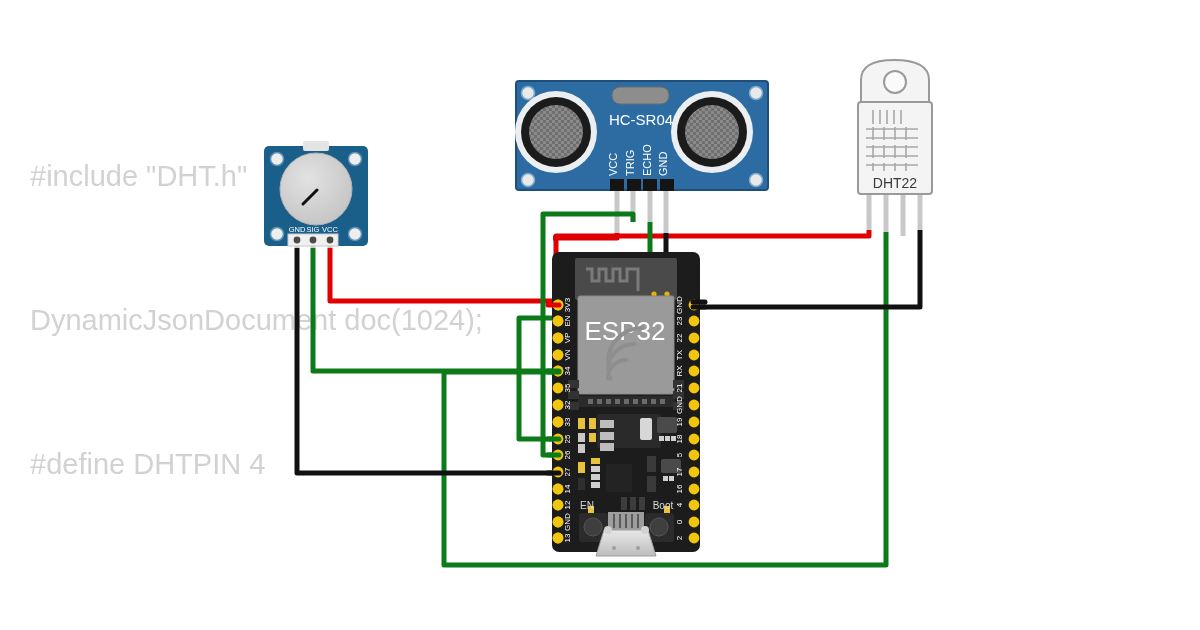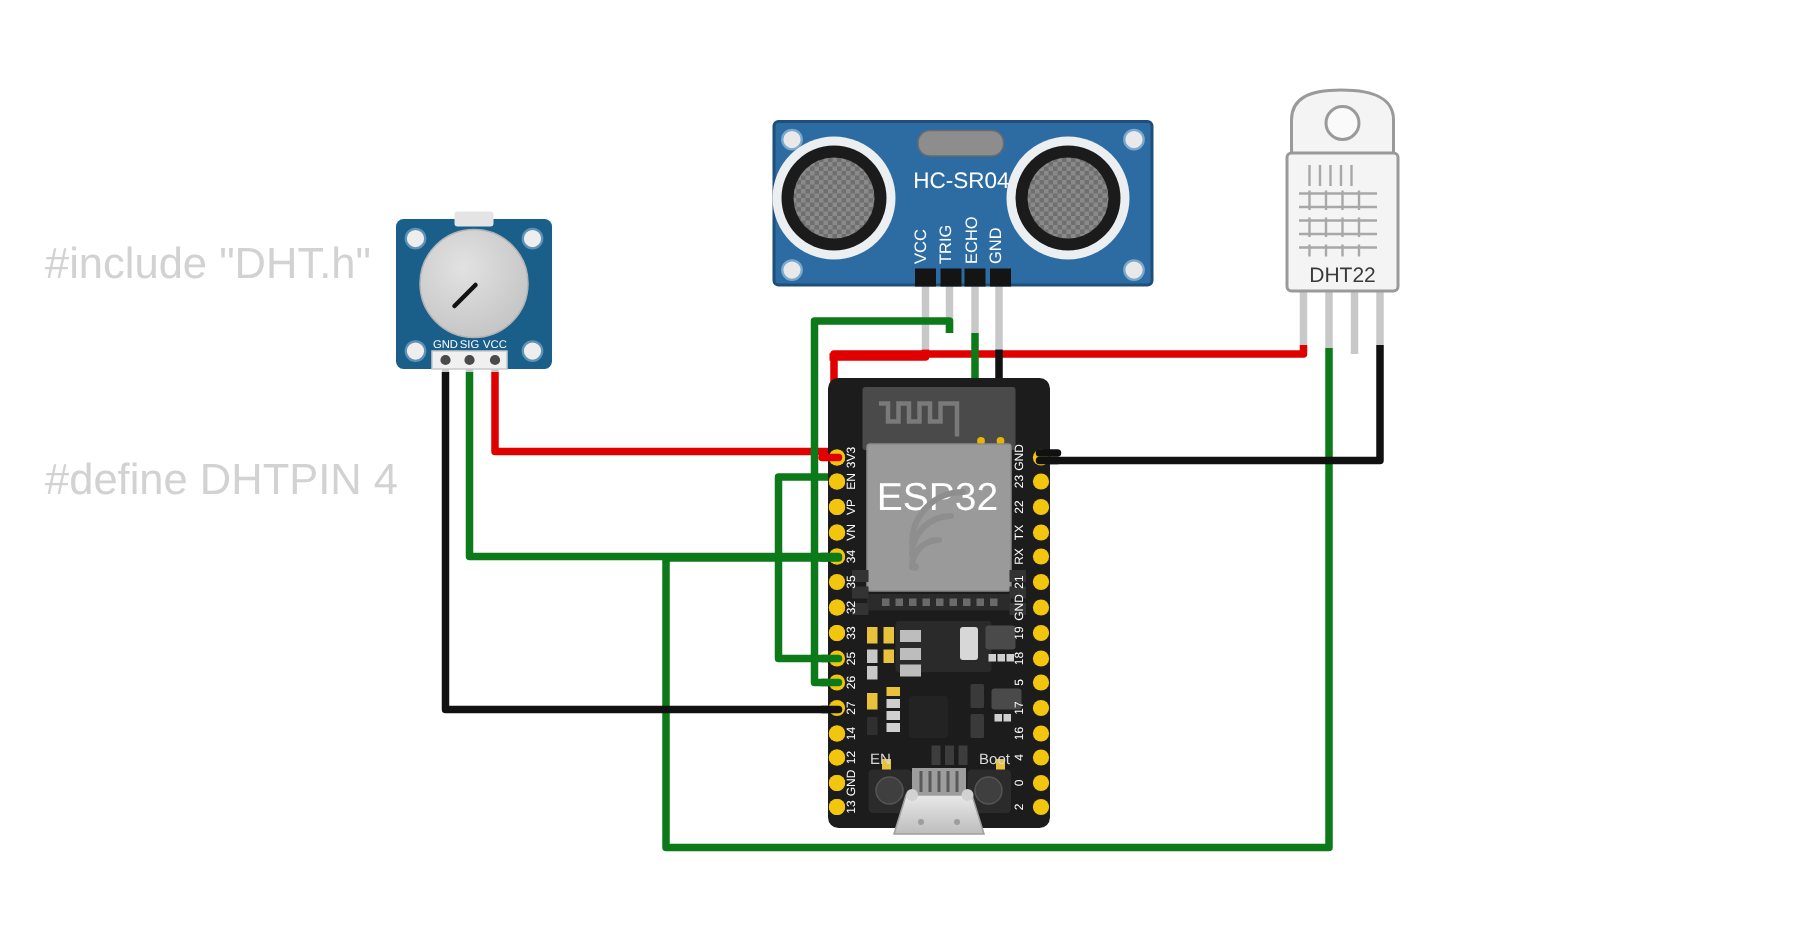--- a/index.html
+++ b/index.html
@@ -29,20 +29,21 @@
   
   #board-layer{position:absolute;left:0;top:0;width:1200px;height:630px;z-index:2;}
 </style>
 </head>
 <body>
 
 <div id="stage">
 
   <div id="code-layer">
     <div class="code-line">#include "DHT.h"</div>
+    <div class="code-line">DynamicJsonDocument doc(1024);</div>
     <div class="code-line">#define DHTPIN 4</div>
     
     
     
     
     
     
     
     
   </div>

